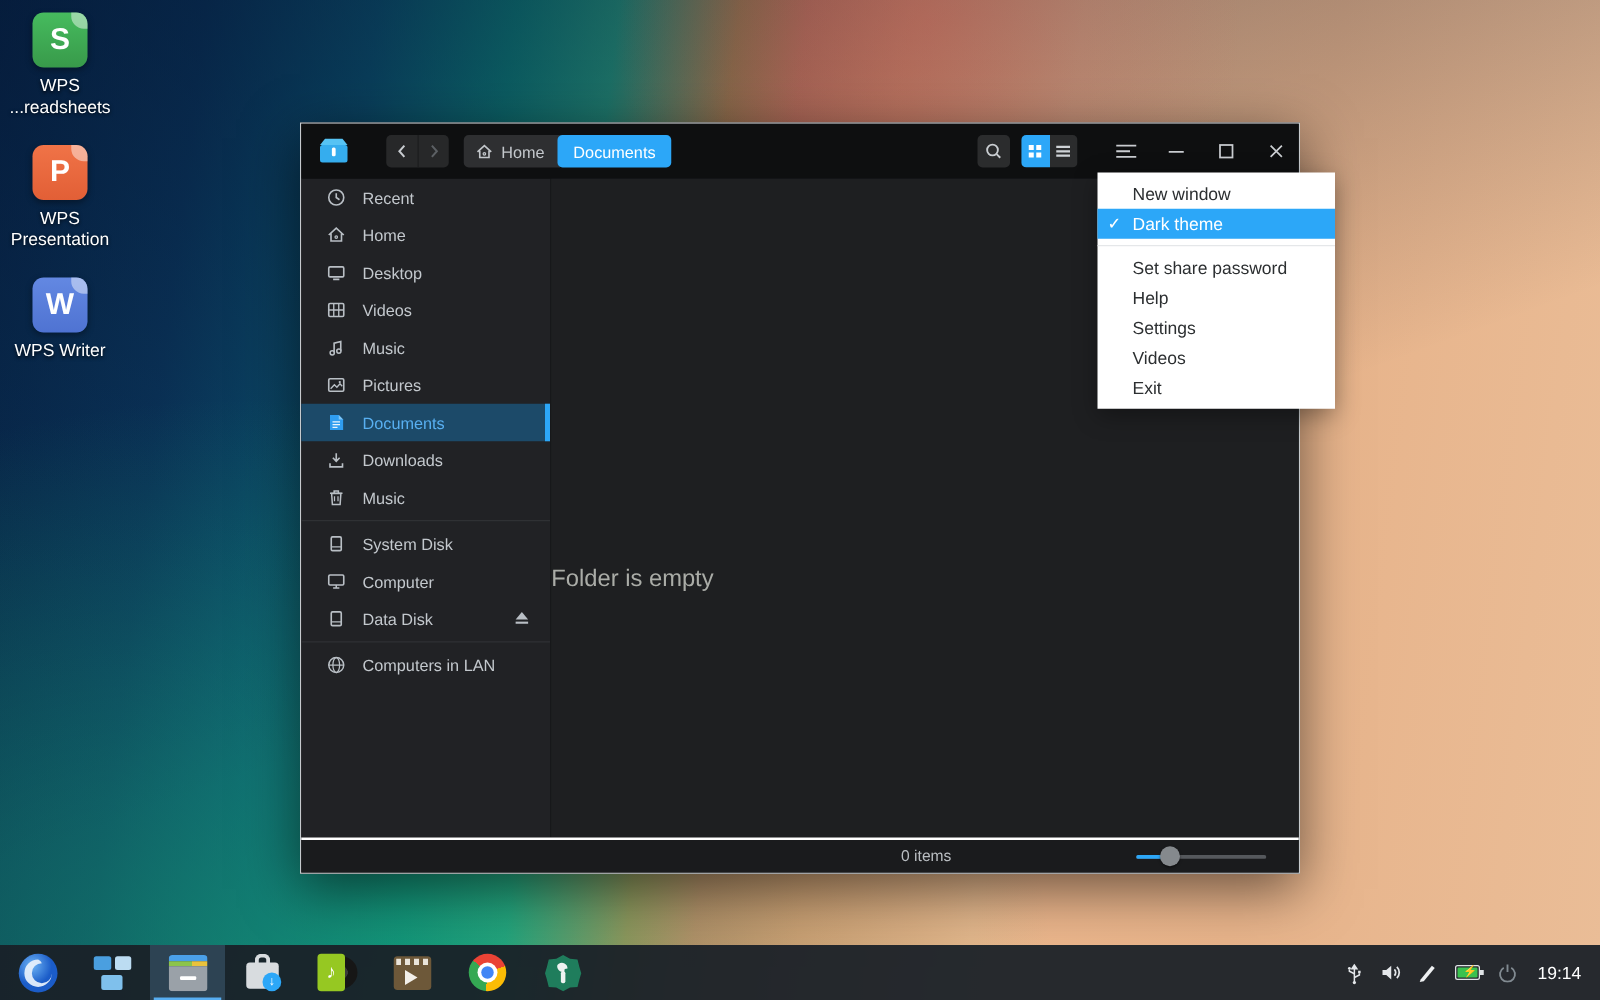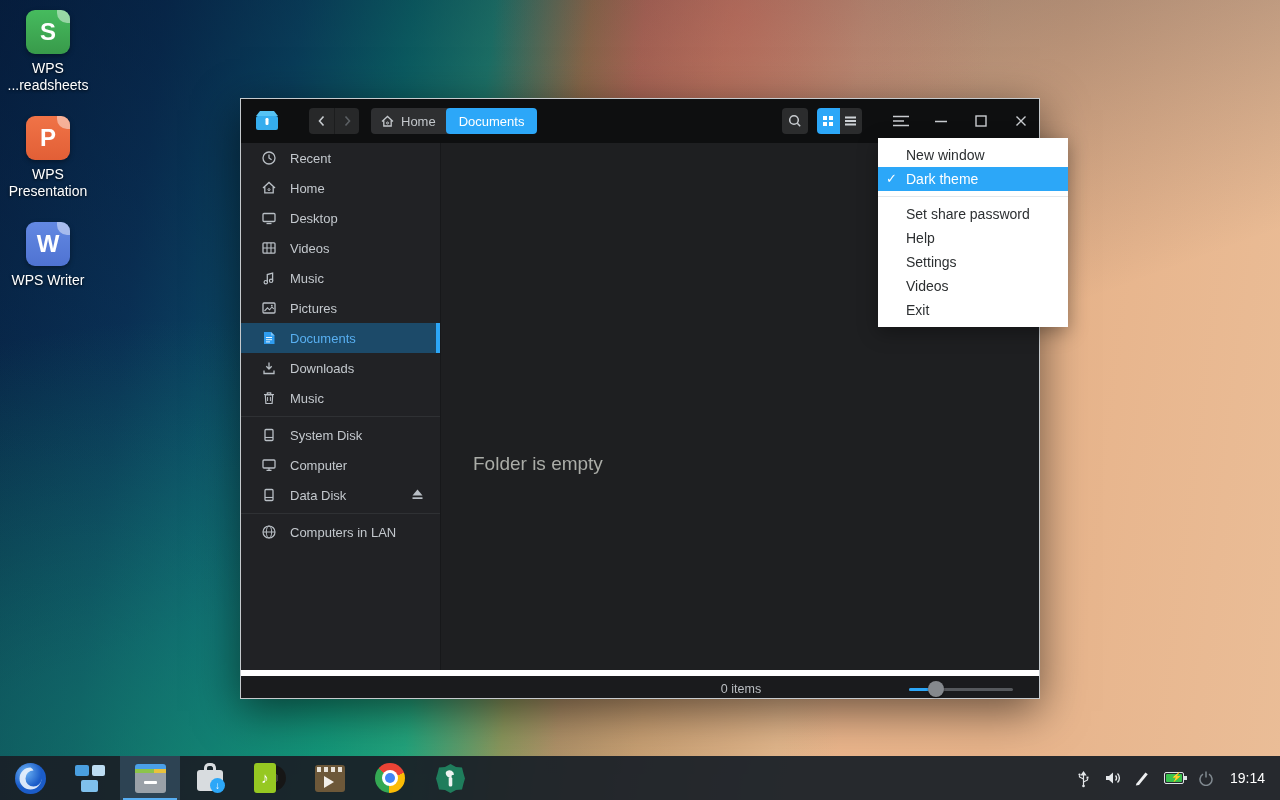--- a/index.html
+++ b/index.html
@@ -63,36 +63,36 @@
     display:flex; align-items:center; justify-content:center; }
   .view-group { left:576px; width:45px; display:flex; border-radius:4px; overflow:hidden; }
   .view-btn { width:23px; height:26px; display:flex; align-items:center; justify-content:center; }
   .view-grid { background:#2ca7f8; }
   .view-list { background:#2b2c2d; }
 
   .winctl { width:24px; display:flex; align-items:center; justify-content:center; }
   .ctl-menu { left:648px; } .ctl-min { left:688px; } .ctl-max { left:728px; } .ctl-close { left:768px; }
 
   
-  .main { flex:1; display:flex; min-height:0;gap:32px; }
+  .main { flex:1; display:flex; min-height:0; }
   .sidebar { width:200px; flex:none; background:#212225; border-right:1px solid #17181a; }
   .sb-item { height:30px; display:flex; align-items:center; gap:13px; padding-left:20px;
     color:#c3c8cd; font-size:13px; position:relative; }
   .sb-item svg { flex:none; }
   .sb-item.selected { background:#1c4a69; color:#58aff1; }
   .sb-item.selected::after { content:""; position:absolute; right:0; top:0; bottom:0; width:4px; background:#2ca7f8; }
   .sb-divider { height:1px; background:#2f3134; margin:3px 0; }
   .eject { margin-left:auto; margin-right:16px; }
 
   .content { flex:1; background:#1e1f21; position:relative; }
   .empty-msg { position:absolute; left:0; right:0; top:310px; 
     color:#aaaca7; font-size:19px; }
 
   
-  .statusbar { height:28px; flex:none; background:#1a1b1d; border-top:6px solid #ffffff; position:relative; }
+  .statusbar { height:28px; flex:none; background:#1a1b1d; border-top:2px solid #ffffff; position:relative; }
   .status-count { position:absolute; left:200px; width:600px; top:0; line-height:27px;
     text-align:center; color:#b9bdc1; font-size:12.5px; }
   .zoom-slider { position:absolute; left:668px; top:12px; width:104px; height:3px;
     background:#55585c; border-radius:2px; }
   .zoom-fill { position:absolute; left:0; top:0; height:3px; width:26px; background:#2ca7f8; border-radius:2px; }
   .zoom-handle { position:absolute; left:19px; top:-7px; width:16px; height:16px;
     background:#85898d; border-radius:50%; box-shadow:0 1px 2px rgba(0,0,0,.5); }
 
   
   .menu { position:absolute; left:878px; top:138px; width:190px; background:#ffffff;

